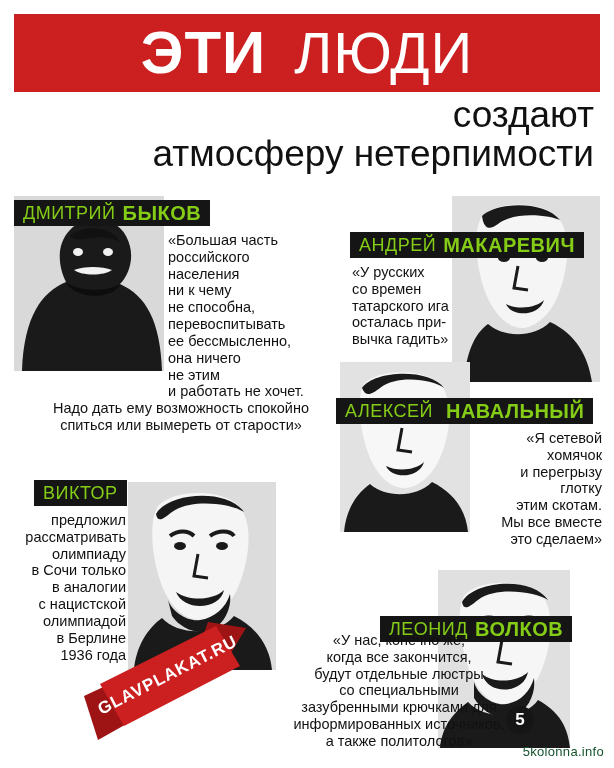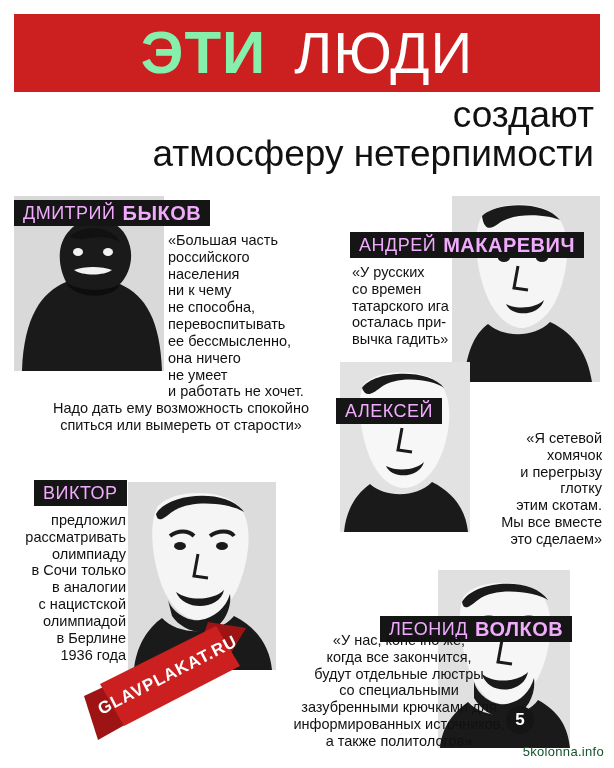--- a/index.html
+++ b/index.html
@@ -33,21 +33,21 @@
     width: 586px;
     height: 78px;
     display: flex;
     align-items: center;
     justify-content: center;
     white-space: nowrap;
   }
   .header-strong {
     font-size: 60px;
     font-weight: bold;
-    color: #86efac;
+    color: #ffffff;
     letter-spacing: 1px;
     line-height: 1;
   }
   .header-light {
     font-size: 58px;
     font-weight: normal;
     color: #ffffff;
     letter-spacing: 1px;
     line-height: 1;
     margin-left: 28px;
@@ -88,21 +88,21 @@
   #photo-bykov  { left: 14px;  top: 196px; width: 150px; height: 175px; }
   #photo-makarevich { left: 452px; top: 196px; width: 148px; height: 186px; }
   #photo-navalny { left: 340px; top: 362px; width: 130px; height: 170px; }
   #photo-shenderovich { left: 128px; top: 482px; width: 148px; height: 188px; }
   #photo-volkov { left: 438px; top: 570px; width: 132px; height: 178px; }
 
   
   .nameplate {
     position: absolute;
     background: #151515;
-    color: #f0abfc;
+    color: #84cc16;
     height: 26px;
     display: flex;
     align-items: center;
     padding: 0 9px;
     box-sizing: border-box;
     white-space: nowrap;
   }
   .nameplate .first {
     font-size: 18px;
     font-weight: normal;
@@ -210,21 +210,21 @@
   </div>
 
   <div class="quote" id="quote-bykov">«Большая часть
 российского
 населения
 ни к чему
 не способна,
 перевоспитывать
 ее бессмысленно,
 она ничего
-не умеет
+не этим
 и работать не хочет.</div>
   <div class="quote" id="quote-bykov-tail">Надо дать ему возможность спокойно
 спиться или вымереть от старости»</div>
 
   <div class="photo" id="photo-makarevich">
     <svg class="silhouette" viewBox="0 0 148 186" preserveAspectRatio="xMidYMid slice">
       <rect x="0" y="0" width="148" height="186" fill="#dedede"></rect>
       <path d="M30 20 C46 4 94 4 108 24 C120 42 116 78 104 104 C96 122 80 132 70 132 C56 132 42 118 34 98 C24 72 20 36 30 20 Z" fill="#f5f5f5"></path>
       <path d="M30 20 C44 6 92 4 108 24 C100 20 64 14 46 28 C38 34 32 34 30 20 Z" fill="#1a1a1a"></path>
       <ellipse cx="52" cy="62" rx="6" ry="4" fill="#1a1a1a"></ellipse>
@@ -258,20 +258,21 @@
       <path d="M36 48 C44 42 54 42 58 48" stroke="#1a1a1a" stroke-width="4" fill="none"></path>
       <path d="M76 48 C84 42 94 42 100 48" stroke="#1a1a1a" stroke-width="4" fill="none"></path>
       <path d="M62 66 L58 88 L72 90" stroke="#1a1a1a" stroke-width="3" fill="none"></path>
       <path d="M46 104 C58 110 76 108 84 100 C80 116 52 118 46 104 Z" fill="#1a1a1a"></path>
       <path d="M30 122 C46 136 76 136 92 120 C116 132 126 150 128 170 L4 170 C6 148 16 132 30 122 Z" fill="#1a1a1a"></path>
     </svg>
   </div>
 
   <div class="nameplate" id="name-navalny">
     <span class="first">АЛЕКСЕЙ</span>
+    <span class="last">НАВАЛЬНЫЙ</span>
   </div>
 
   <div class="quote" id="quote-navalny">«Я сетевой
 хомячок
 и перегрызу
 глотку
 этим скотам.
 Мы все вместе
 это сделаем»</div>
 

